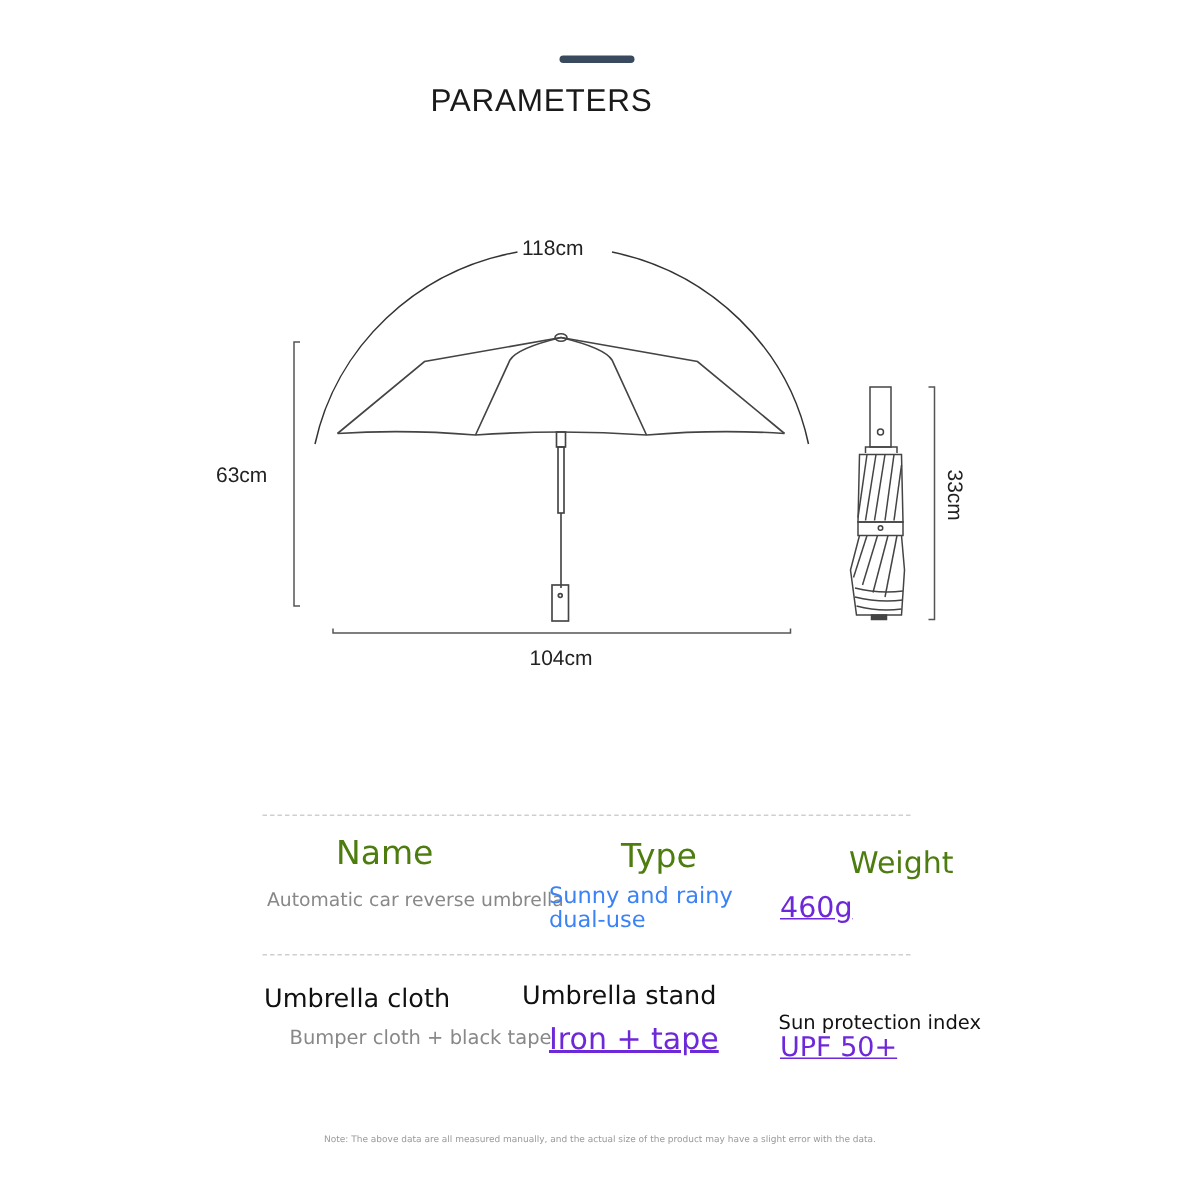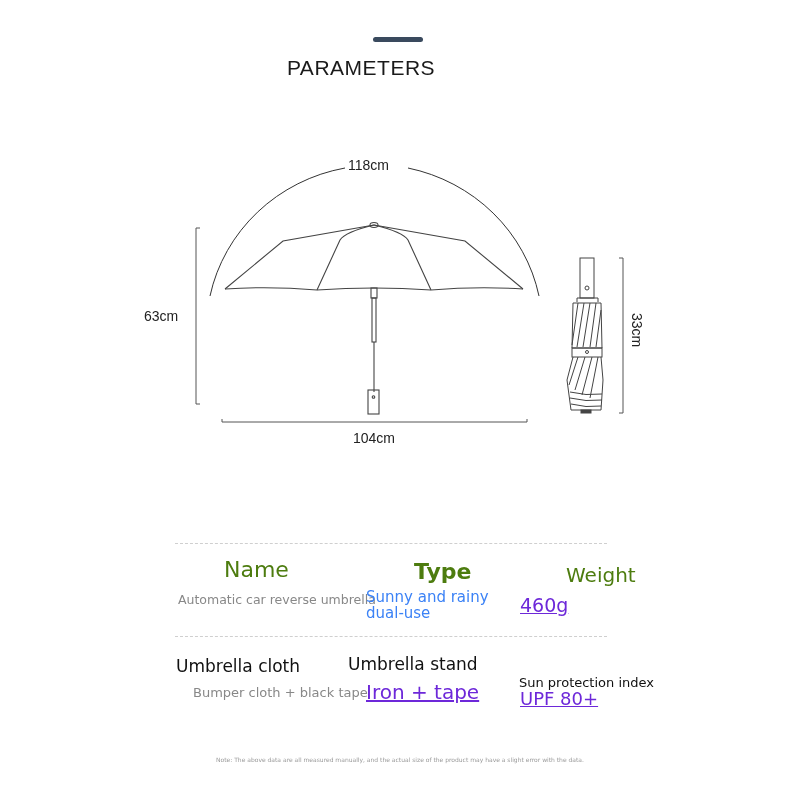--- a/index.html
+++ b/index.html
@@ -80,31 +80,31 @@
 <div class="dim" style="left:348px;top:157px;">118cm</div>
 <div class="dim" style="left:144px;top:308px;">63cm</div>
 <div class="dim" style="left:353px;top:430px;">104cm</div>
 <div class="dim dim-vert" style="left:645px;top:313px;">33cm</div>
 
 <div class="divider" style="top:543px;"></div>
 
 <div class="cell h-big" style="left:176px;top:557px;">Name</div>
 <div class="cell v-small" style="left:178px;top:592px;">Automatic car reverse umbrella</div>
 
-<div class="cell h-big" style="left:366px;top:559px;font-weight:bold;">Type</div>
+<div class="cell h-big" style="left:366px;top:559px;">Type</div>
 <div class="cell v-mid" style="left:366px;top:589px;">Sunny and rainy</div>
 <div class="cell v-mid" style="left:366px;top:605px;">dual-use</div>
 
 <div class="cell h-big" style="left:518px;top:563px;font-size:20px;">Weight</div>
 <div class="cell v-big" style="left:520px;top:594px;font-size:19px;">460g</div>
 
 <div class="divider" style="top:636px;"></div>
 
 <div class="cell h-mid" style="left:176px;top:656px;">Umbrella cloth</div>
 <div class="cell v-small" style="left:177px;top:685px;font-size:13px;margin-left:16px;">Bumper cloth + black tape</div>
 
 <div class="cell h-mid" style="left:348px;top:654px;">Umbrella stand</div>
 <div class="cell v-big" style="left:366px;top:680px;">Iron + tape</div>
 
 <div class="cell h-small" style="left:519px;top:658px;margin-top:17px;">Sun protection index</div>
-<div class="cell v-big" style="left:520px;top:688px;font-size:18px;">UPF 80+</div>
+<div class="cell v-big" style="left:520px;top:688px;font-size:18px;">UPF 50+</div>
 
 <div class="note">Note: The above data are all measured manually, and the actual size of the product may have a slight error with the data.</div>
 
 </body></html>

